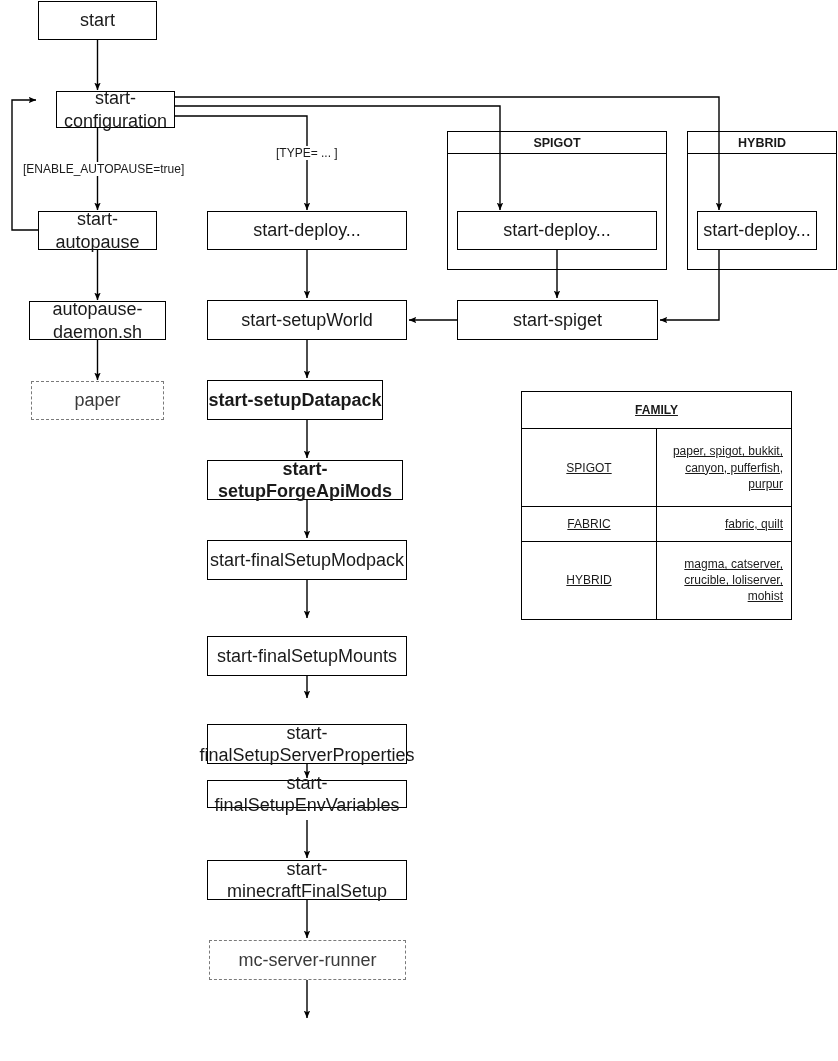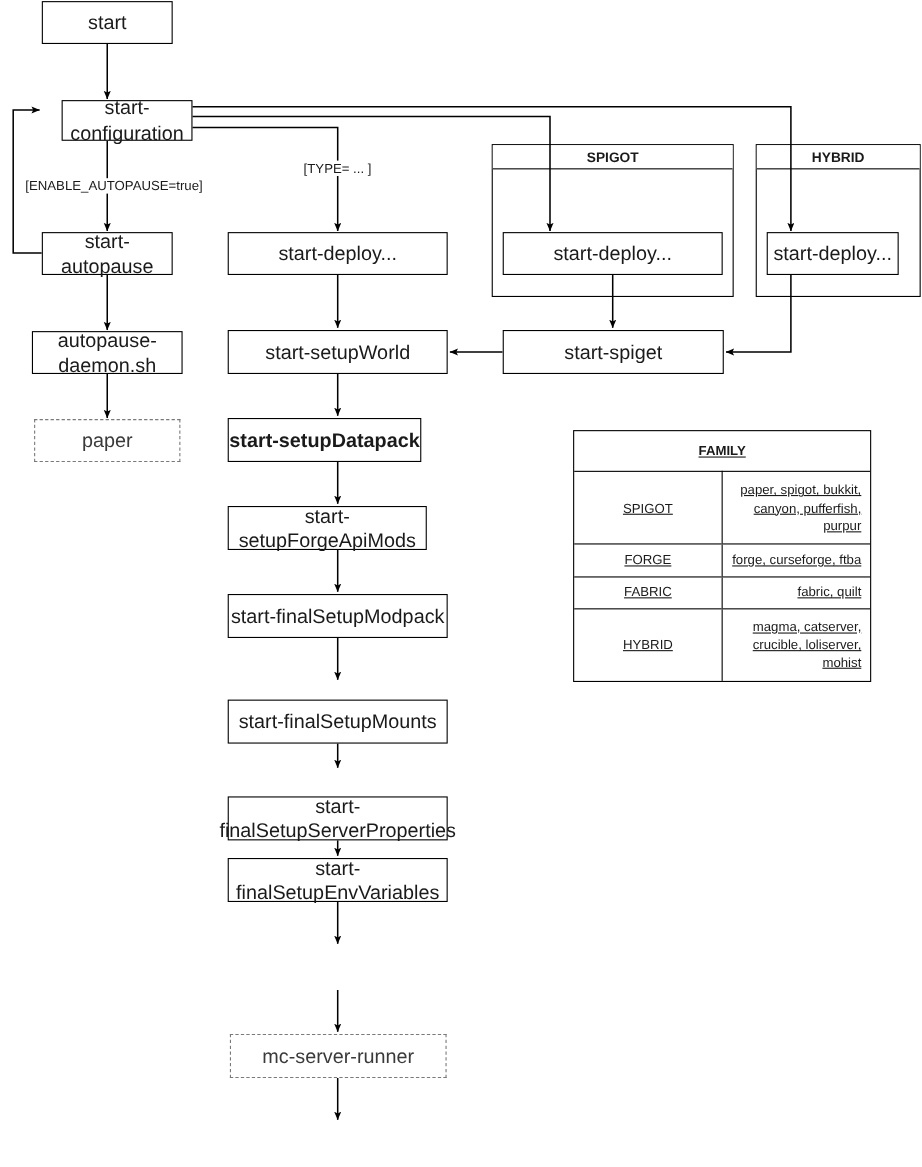--- a/index.html
+++ b/index.html
@@ -164,54 +164,51 @@
   <div class="node" style="left:457px;top:211px;width:200px;height:39px;">start-deploy...</div>
 
   <div class="node" style="left:697px;top:211px;width:120px;height:39px;">start-deploy...</div>
 
   <div class="node" style="left:457px;top:300px;width:201px;height:40px;">start-spiget</div>
 
   <div class="node" style="left:207px;top:300px;width:200px;height:40px;">start-setupWorld</div>
 
   <div class="node" style="left:207px;top:380px;width:176px;height:40px;font-weight:bold;">start-setupDatapack</div>
 
-  <div class="node" style="left:207px;top:460px;width:181px;height:40px;">start-setupForgeApiMods</div>
+  <div class="node" style="left:207px;top:460px;width:196px;height:40px;font-weight:bold;">start-setupForgeApiMods</div>
 
   <div class="node" style="left:207px;top:540px;width:200px;height:40px;">start-finalSetupModpack</div>
 
   <div class="node" style="left:207px;top:620px;width:200px;height:40px;margin-top:16px;">start-finalSetupMounts</div>
 
   <div class="node" style="left:207px;top:700px;width:200px;height:40px;margin-top:24px;">start-finalSetupServerProperties</div>
 
-  <div class="node" style="left:207px;top:780px;width:200px;height:40px;">start-finalSetupEnvVariables</div>
-
+  <div class="node" style="left:207px;top:780px;width:200px;height:28px;">start-finalSetupEnvVariables</div>
+
+  <div class="node" style="left:207px;top:860px;width:200px;height:40px;">start-minecraftFinalSetup</div>
 
   <div class="node dashed" style="left:209px;top:940px;width:197px;height:40px;">mc-server-runner</div>
 
   <div class="node dashed" style="left:209px;top:1020px;width:197px;height:40px;margin-top:48px;">java</div>
 
   <div class="edge-label" style="left:21px;top:162px;">[ENABLE_AUTOPAUSE=true]</div>
 
   <div class="edge-label" style="left:274px;top:146px;">[TYPE= ... ]</div>
 
   <div class="legend" style="left:521px;top:391px;width:271px;height:229px;">
     <table>
       <tbody>
           <tr>
         <td class="hdr" colspan="2">FAMILY</td>
       </tr>
       <tr>
         <td class="key">SPIGOT</td>
         <td class="val">paper, spigot, bukkit, canyon, pufferfish, purpur</td>
       </tr>
       <tr>
-        <td class="key">FORGE</td>
-        <td class="val">forge, curseforge, ftba</td>
-      </tr>
-      <tr>
         <td class="key">FABRIC</td>
         <td class="val">fabric, quilt</td>
       </tr>
       <tr class="last">
         <td class="key">HYBRID</td>
         <td class="val">magma, catserver, crucible, loliserver, mohist</td>
       </tr>
     </tbody>
       </table>
   </div>

